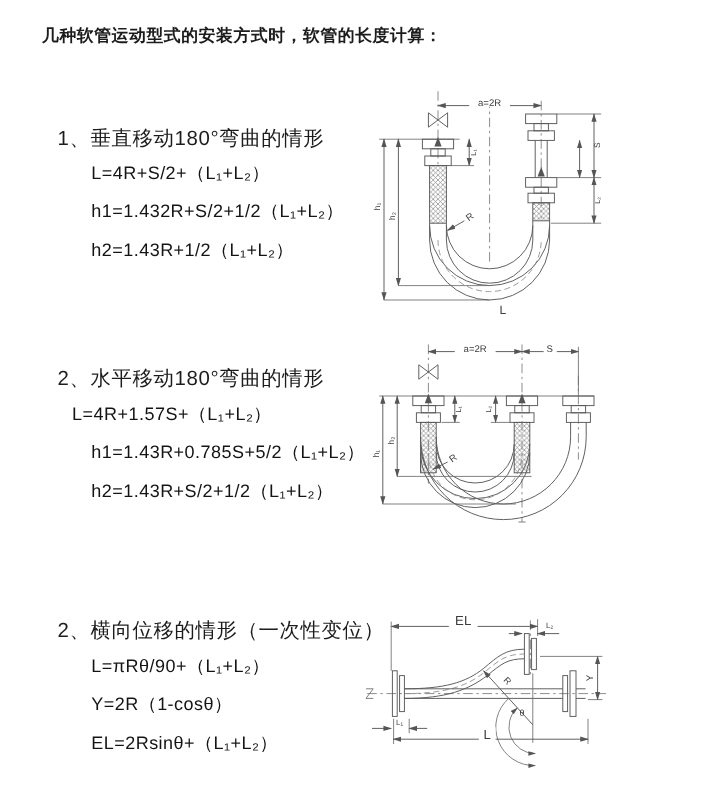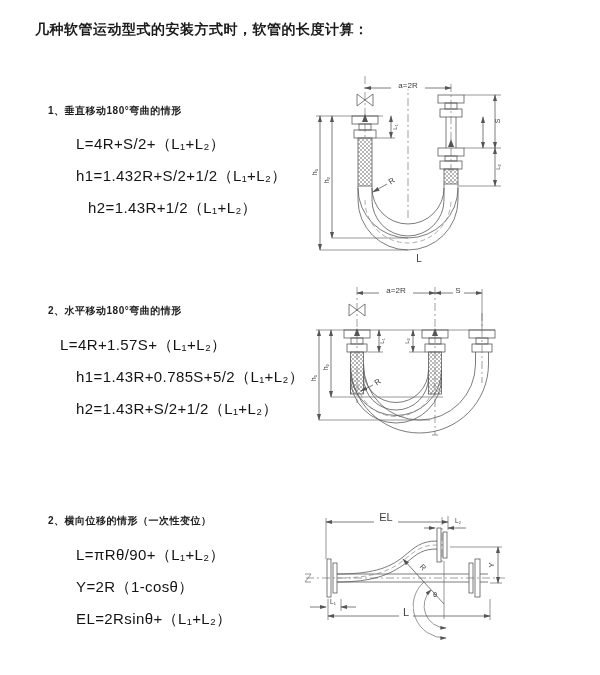--- a/index.html
+++ b/index.html
@@ -5,42 +5,42 @@
   html,body{margin:0;padding:0;}
   body{
     width:600px;height:675px;background:#ffffff;position:relative;overflow:hidden;
     font-family:"Liberation Sans","DejaVu Sans",sans-serif;color:#1c1c1c;
   }
   .abs{position:absolute;}
   .page-title{
     left:35px;top:21px;font-size:14px;font-weight:600;letter-spacing:0.5px;white-space:nowrap;
   }
   .sec-heading{
-    font-size:10px;font-weight:700;letter-spacing:0.5px;white-space:nowrap;
+    font-size:17px;font-weight:400;letter-spacing:0.5px;white-space:nowrap;
   }
   .formula{
     font-size:15px;font-weight:500;letter-spacing:0.4px;white-space:nowrap;color:#141414;
   }
   svg{position:absolute;overflow:visible;}
   svg text{font-family:"Liberation Sans","DejaVu Sans",sans-serif;fill:#3d3d3d;}
   .thin{stroke:#5a5a5a;stroke-width:0.8;fill:none;}
   .thin2{stroke:#6a6a6a;stroke-width:0.7;fill:none;}
   .cdash{stroke:#777;stroke-width:0.7;fill:none;stroke-dasharray:8 3 2 3;}
   .hdash{stroke:#8a8a8a;stroke-width:0.7;fill:none;stroke-dasharray:5 3;}
   .wbg{fill:#ffffff;}
 </style>
 </head>
 <body>
 
 <div class="abs page-title">几种软管运动型式的安装方式时，软管的长度计算：</div>
 
 <div class="abs sec-heading" style="left:48px;top:104px">1、垂直移动180°弯曲的情形</div>
 <div class="abs formula" style="left:76px;top:135px">L=4R+S/2+（L₁+L₂）</div>
 <div class="abs formula" style="left:76px;top:167px">h1=1.432R+S/2+1/2（L₁+L₂）</div>
-<div class="abs formula" style="left:88px;top:199px">h2=1.43R+1/2（L₁+L₂）</div>
+<div class="abs formula" style="left:76px;top:199px">h2=1.43R+1/2（L₁+L₂）</div>
 
 <svg style="left:313px;top:70px" width="285" height="195" viewBox="0 0 285 195">
   <defs>
     <pattern id="braid1" width="4" height="4" patternUnits="userSpaceOnUse">
       <line x1="0" y1="0" x2="4" y2="4" stroke="#8a8a8a" stroke-width="0.6"></line>
       <line x1="4" y1="0" x2="0" y2="4" stroke="#8a8a8a" stroke-width="0.6"></line>
     </pattern>
     <marker id="ar1" viewBox="0 0 10 10" refX="9" refY="5" markerWidth="9" markerHeight="9" orient="auto-start-reverse">
       <path d="M0,2 L10,5 L0,8 z" fill="#555"></path>
     </marker>

